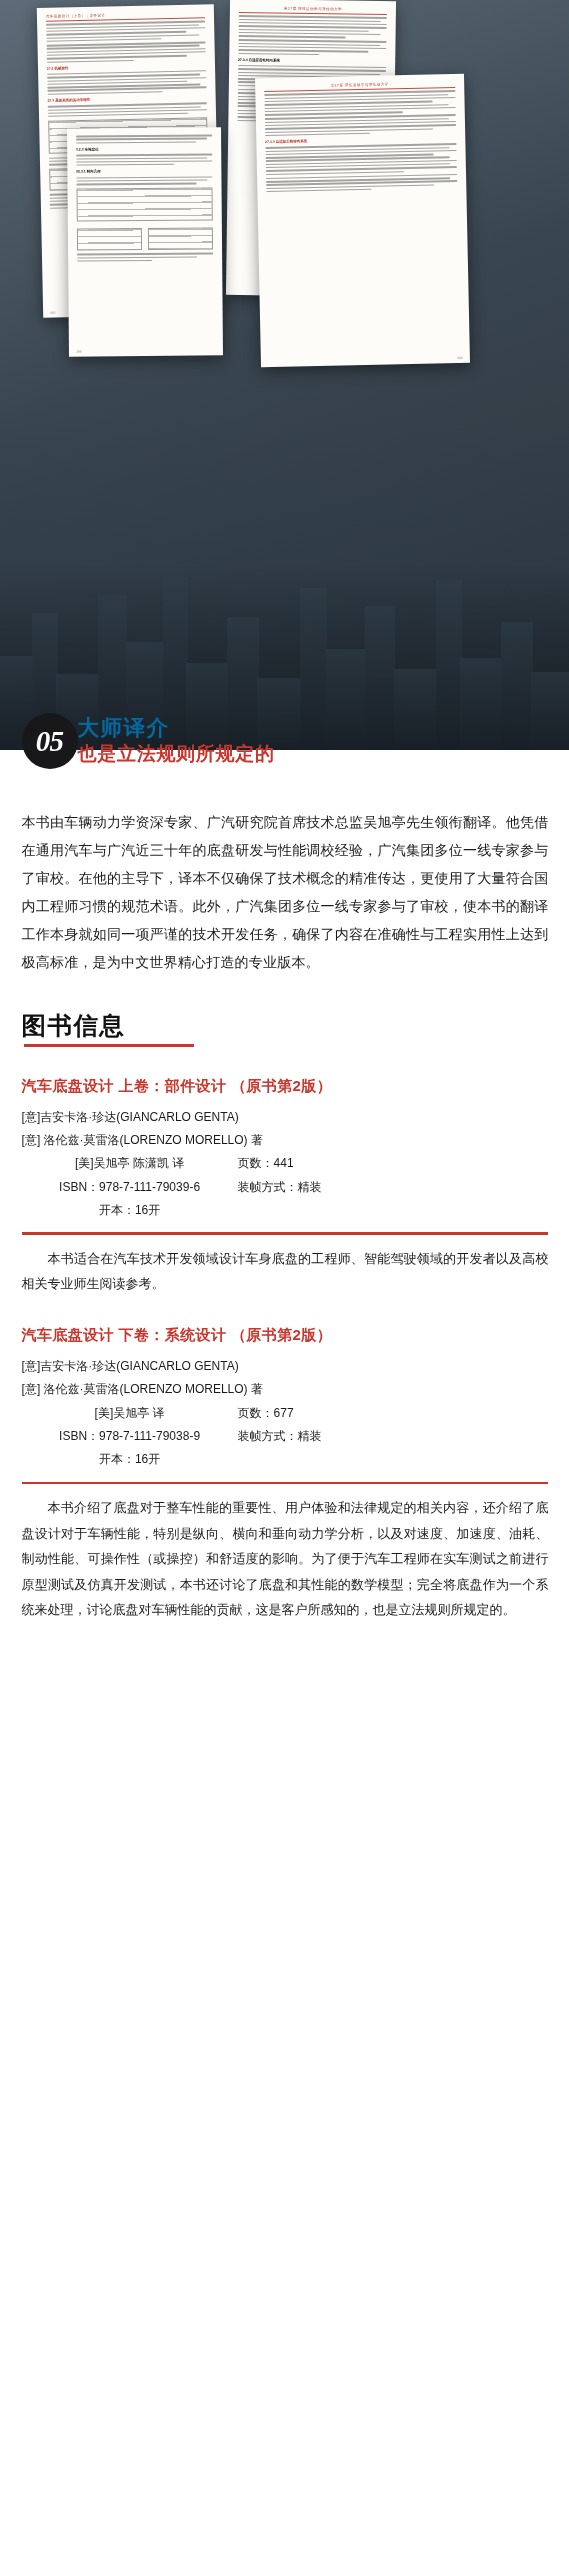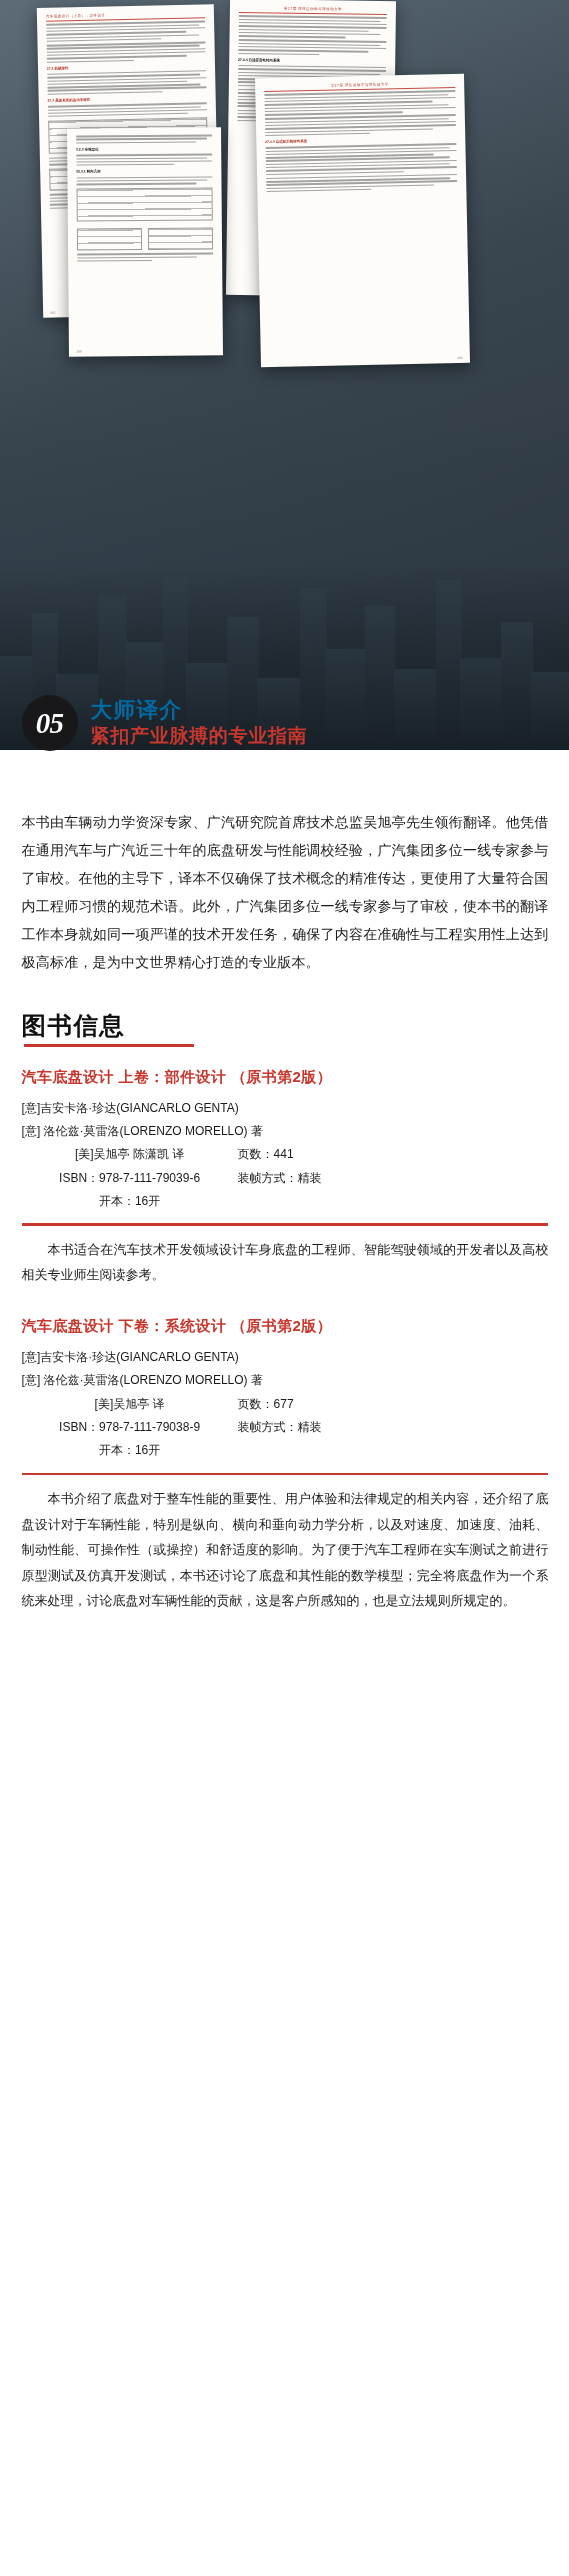--- a/index.html
+++ b/index.html
@@ -103,24 +103,23 @@
 
   
   .banner {
     position: relative;
     height: 108px;
     margin-top: -62px;
   }
   .banner-inner {
     position: absolute;
     left: 21.6px;
-    top: 7px;
+    top: 25px;
     display: flex;
     align-items: center;
-    gap: 13px;
   }
   .num-badge {
     width: 56px; height: 56px;
     border-radius: 50%;
     background: #18181a;
     color: #ffffff;
     display: flex;
     align-items: center;
     justify-content: center;
     font-size: 29px;
@@ -173,21 +172,21 @@
     left: 2.9px;
     right: -69px;
     bottom: -5.8px;
     height: 3.6px;
     background: #c8372d;
   }
 
   
   .book {
     padding: 0 21.6px;
-    margin-top: 26px;
+    margin-top: 35px;
   }
   .book h3 {
     margin: 0 0 10px 0;
     color: #c8372d;
     font-size: 15px;
     font-weight: bold;
     letter-spacing: 0.4px;
   }
   .meta {
     font-size: 12px;
@@ -417,21 +416,21 @@
       </div>
       <div class="pgnum">465</div>
     </div>
   </div>
 
   <div class="banner">
     <div class="banner-inner">
       <div class="num-badge">05</div>
       <div class="banner-text">
         <div class="bt1">大师译介</div>
-        <div class="bt2">紧扣产业脉搏的专业指南</div>
+        <div class="bt2">也是立法规则所规定的</div>
       </div>
     </div>
   </div>
 
   <div class="intro">本书由车辆动力学资深专家、广汽研究院首席技术总监吴旭亭先生领衔翻译。他凭借在通用汽车与广汽近三十年的底盘研发与性能调校经验，广汽集团多位一线专家参与了审校。在他的主导下，译本不仅确保了技术概念的精准传达，更使用了大量符合国内工程师习惯的规范术语。此外，广汽集团多位一线专家参与了审校，使本书的翻译工作本身就如同一项严谨的技术开发任务，确保了内容在准确性与工程实用性上达到极高标准，是为中文世界精心打造的专业版本。</div>
 
   <div class="booktitle-wrap">
     <div class="booktitle">
       <span>图书信息</span>
       <span class="underline"></span>

